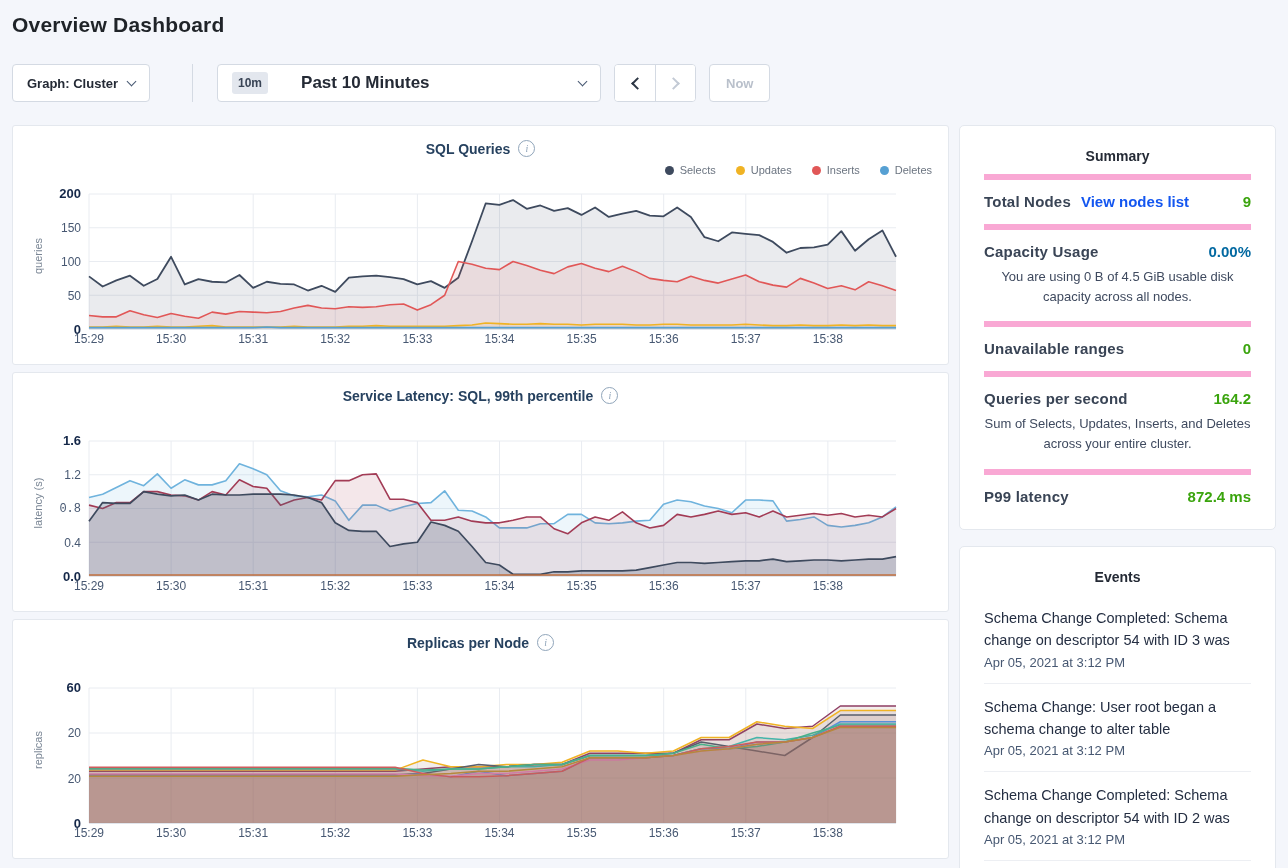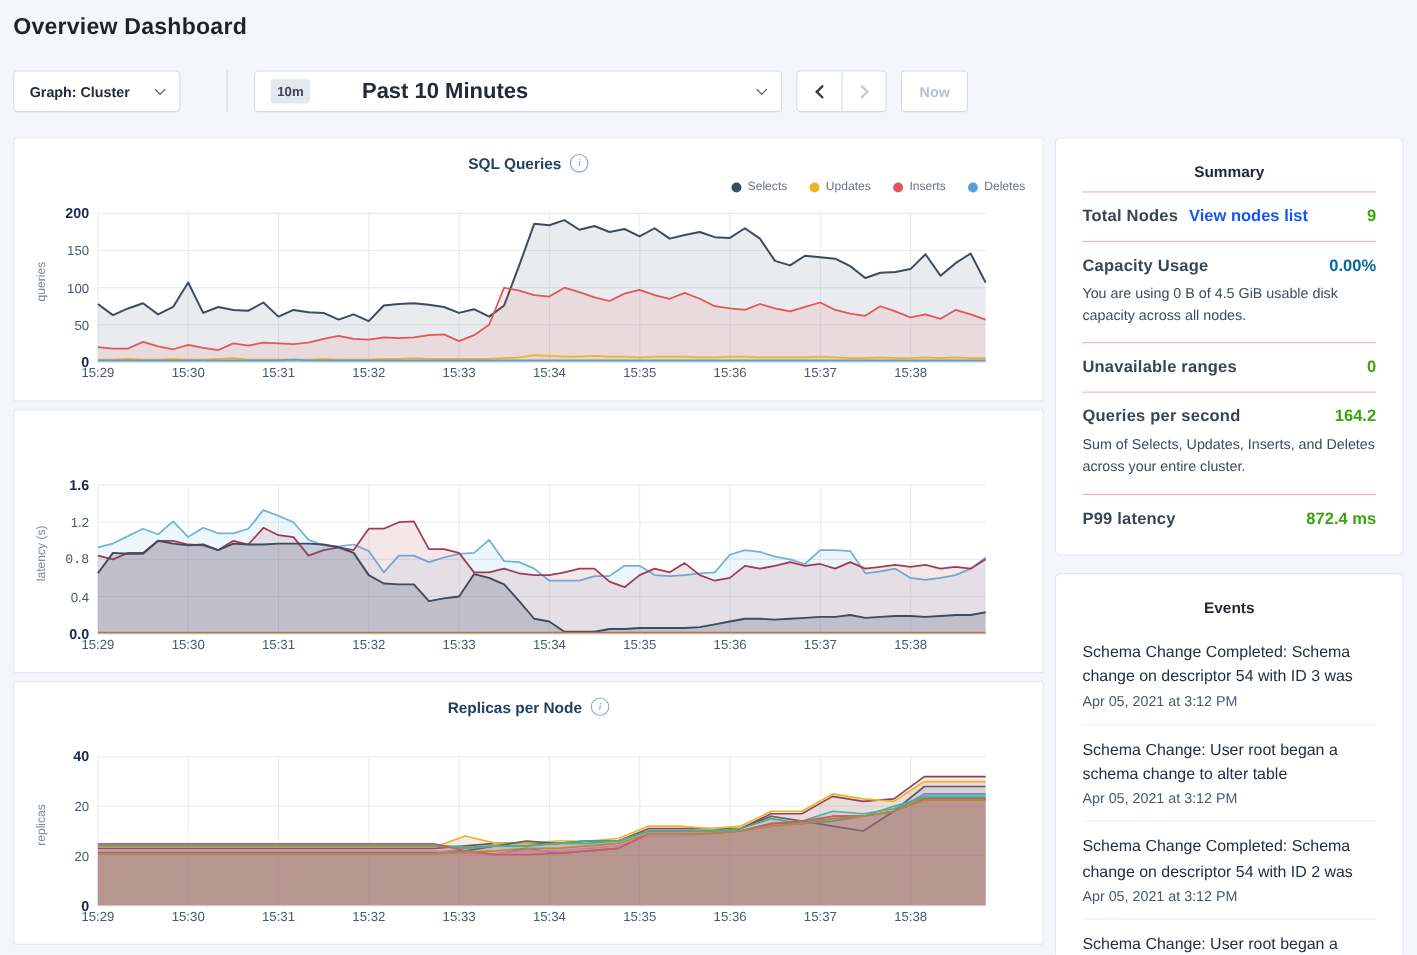--- a/index.html
+++ b/index.html
@@ -11,36 +11,36 @@
     color:#242a35;
   }
   .page-title {
     margin:0; padding:13px 0 0 12px;
     font-size:21px; font-weight:600; color:#1f2328; letter-spacing:.2px;
   }
   
   .toolbar { display:flex; align-items:center; margin:27px 0 0 12px; }
   .tb-btn {
     height:38px; background:#fff; border:1px solid #d4dae3; border-radius:4px;
-    display:flex; align-items:center; gap:24px; padding:0 14px;
+    display:flex; align-items:center; gap:10px; padding:0 14px;
     font-size:13px; font-weight:700; color:#242a35; cursor:pointer;
   }
   .chev {
     width:7px; height:7px; border-right:1.6px solid #475872; border-bottom:1.6px solid #475872;
     transform:rotate(45deg); margin-top:-4px; flex:none;
   }
   .dd-graph { margin-right:24px; }
   .vdivider { width:1px; height:38px; background:#d4dae3; margin:0 24px 0 18px; }
-  .time-btn { width:480px;justify-content:center; }
+  .time-btn { width:384px;justify-content:center; }
   .time-btn .chev { margin-left:auto; }
   .badge-10m {
     background:#e3e7ee; border-radius:3px; padding:4px 6px;
     font-size:12px; font-weight:700; color:#394455;
   }
-  .time-label { font-size:20px; font-weight:700;padding-left:23px; }
+  .time-label { font-size:17px; font-weight:700;padding-left:23px; }
   .pager { display:flex; height:38px; margin-left:13px; background:#fff;
     border:1px solid #d4dae3; border-radius:4px; overflow:hidden; }
   .pager-btn { width:40px; display:flex; align-items:center; justify-content:center; cursor:pointer; background:#fff; border:none; }
   .pager-btn + .pager-btn { border-left:1px solid #d4dae3; }
   .arrow-left { width:9px; height:9px; border-left:2.4px solid #2c3644; border-bottom:2.4px solid #2c3644; transform:rotate(45deg); margin-left:4px; }
   .arrow-right { width:9px; height:9px; border-right:2.4px solid #c3cad5; border-top:2.4px solid #c3cad5; transform:rotate(45deg); margin-right:4px; }
   .now-btn {
     height:38px; margin-left:13px; background:#fff; border:1px solid #d4dae3; border-radius:4px;
     padding:0 16px; font-size:13px; font-weight:700; color:#b9c0cb; cursor:default;
     font-family:"Liberation Sans", sans-serif;
@@ -78,21 +78,21 @@
     position:absolute; left:76px; right:52px; top:68px; height:136px;
     border-bottom:1px solid #d9dee6;
   }
   .plot svg { position:absolute; inset:0; width:100%; height:100%; overflow:visible; }
   .xlabels { position:absolute; left:76px; right:52px; top:206px; height:16px; }
   .xtick { position:absolute; transform:translateX(-50%); font-size:12px; color:#475872; white-space:nowrap; }
   
   .sidebar { width:320px; display:flex; flex-direction:column; gap:16px; }
   .side-panel { background:#fff; border:1px solid #e4e8ee; border-radius:5px; padding:16px 24px 10px; }
   .side-heading { text-align:center; font-size:14px; font-weight:700; color:#242a35; padding:6px 0 10px; }
-  .sum-row { padding:13px 0 14px; border-top:1px solid #f9a8d4; }
+  .sum-row { padding:13px 0 14px; border-top:6px solid #f9a8d4;text-align:center; }
   .sum-main { display:flex; align-items:baseline; }
   .sum-label { font-size:15px; font-weight:700; color:#394455; letter-spacing:.2px; }
   .sum-link { font-size:15px; font-weight:700; margin-left:10px; cursor:pointer; text-decoration:none; }
   .sum-value { margin-left:auto; font-size:15px; font-weight:700; }
   .sum-desc { margin-top:7px; font-size:13px; line-height:1.55; color:#3f4a5f; }
   .event-item { padding:12px 0 13px; border-top:1px solid #edeff3; }
   .event-item:first-of-type { border-top:none; }
   .event-text { font-size:14.5px; line-height:1.55; color:#242e42; cursor:pointer; }
   .event-time { margin-top:3px; font-size:13px; color:#475872; }
 </style>
@@ -192,20 +192,24 @@
           <div class="xtick" style="left: 40.6918%;">15:33</div>
           <div class="xtick" style="left: 50.8647%;">15:34</div>
           <div class="xtick" style="left: 61.0376%;">15:35</div>
           <div class="xtick" style="left: 71.2106%;">15:36</div>
           <div class="xtick" style="left: 81.3835%;">15:37</div>
           <div class="xtick" style="left: 91.5565%;">15:38</div>
         </div>
     </div>
 
     <div class="chart-panel">
+      <div class="chart-title-row">
+        <span>Service Latency: SQL, 99th percentile</span>
+        <span class="info-icon"></span>
+      </div>
       <div class="yaxis">
         <span class="yaxis-name">latency (s)</span>
       <div class="ytick bold" style="top: calc(0% - 7px);">1.6</div>
           <div class="ytick" style="top: calc(25% - 7px);">1.2</div>
           <div class="ytick" style="top: calc(50% - 7px); font-family: Liberation Mono, monospace;">0.8</div>
           <div class="ytick" style="top: calc(75% - 7px);">0.4</div>
           <div class="ytick bold" style="top: calc(100% - 7px);">0.0</div>
         </div>
       <div class="plot">
           <svg preserveAspectRatio="none" viewBox="0 0 100 100">
@@ -247,21 +251,21 @@
         </div>
     </div>
 
     <div class="chart-panel">
       <div class="chart-title-row">
         <span>Replicas per Node</span>
         <span class="info-icon"></span>
       </div>
       <div class="yaxis">
         <span class="yaxis-name">replicas</span>
-      <div class="ytick bold" style="top: calc(0% - 7px);">40</div>
+      <div class="ytick bold" style="top: calc(0% - 7px);">60</div>
           <div class="ytick" style="top: calc(33.3333% - 7px);">20</div>
           <div class="ytick" style="top: calc(66.6667% - 7px);">20</div>
           <div class="ytick bold" style="top: calc(100% - 7px);">0</div>
         </div>
       <div class="plot">
           <svg preserveAspectRatio="none" viewBox="0 0 100 100">
             <line x1="0" y1="0" x2="0" y2="100" stroke="#e9ecf1" stroke-width="1" vector-effect="non-scaling-stroke"></line>
             <line x1="10.172939979654121" y1="0" x2="10.172939979654121" y2="100" stroke="#e9ecf1" stroke-width="1" vector-effect="non-scaling-stroke"></line>
             <line x1="20.345879959308242" y1="0" x2="20.345879959308242" y2="100" stroke="#e9ecf1" stroke-width="1" vector-effect="non-scaling-stroke"></line>
             <line x1="30.51881993896236" y1="0" x2="30.51881993896236" y2="100" stroke="#e9ecf1" stroke-width="1" vector-effect="non-scaling-stroke"></line>

